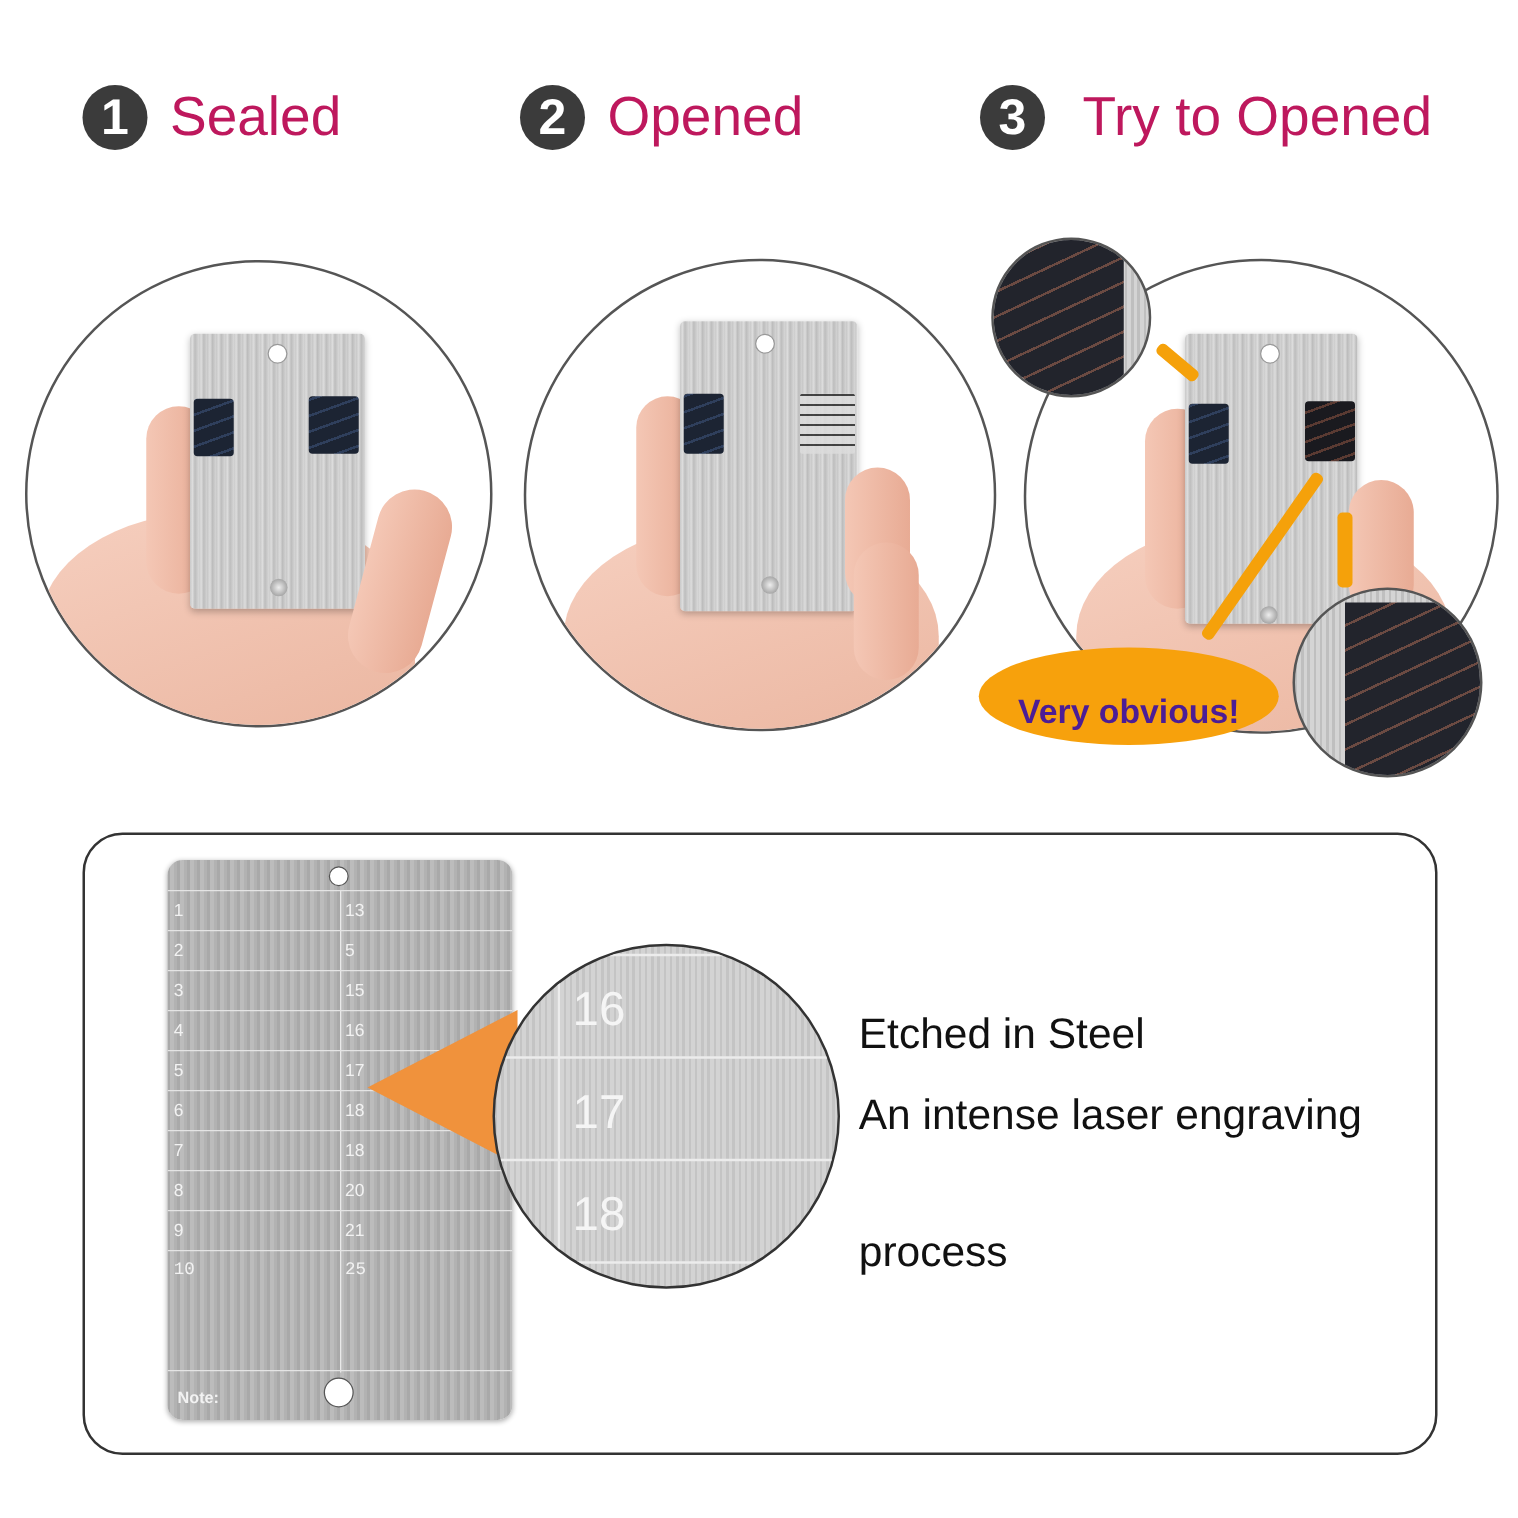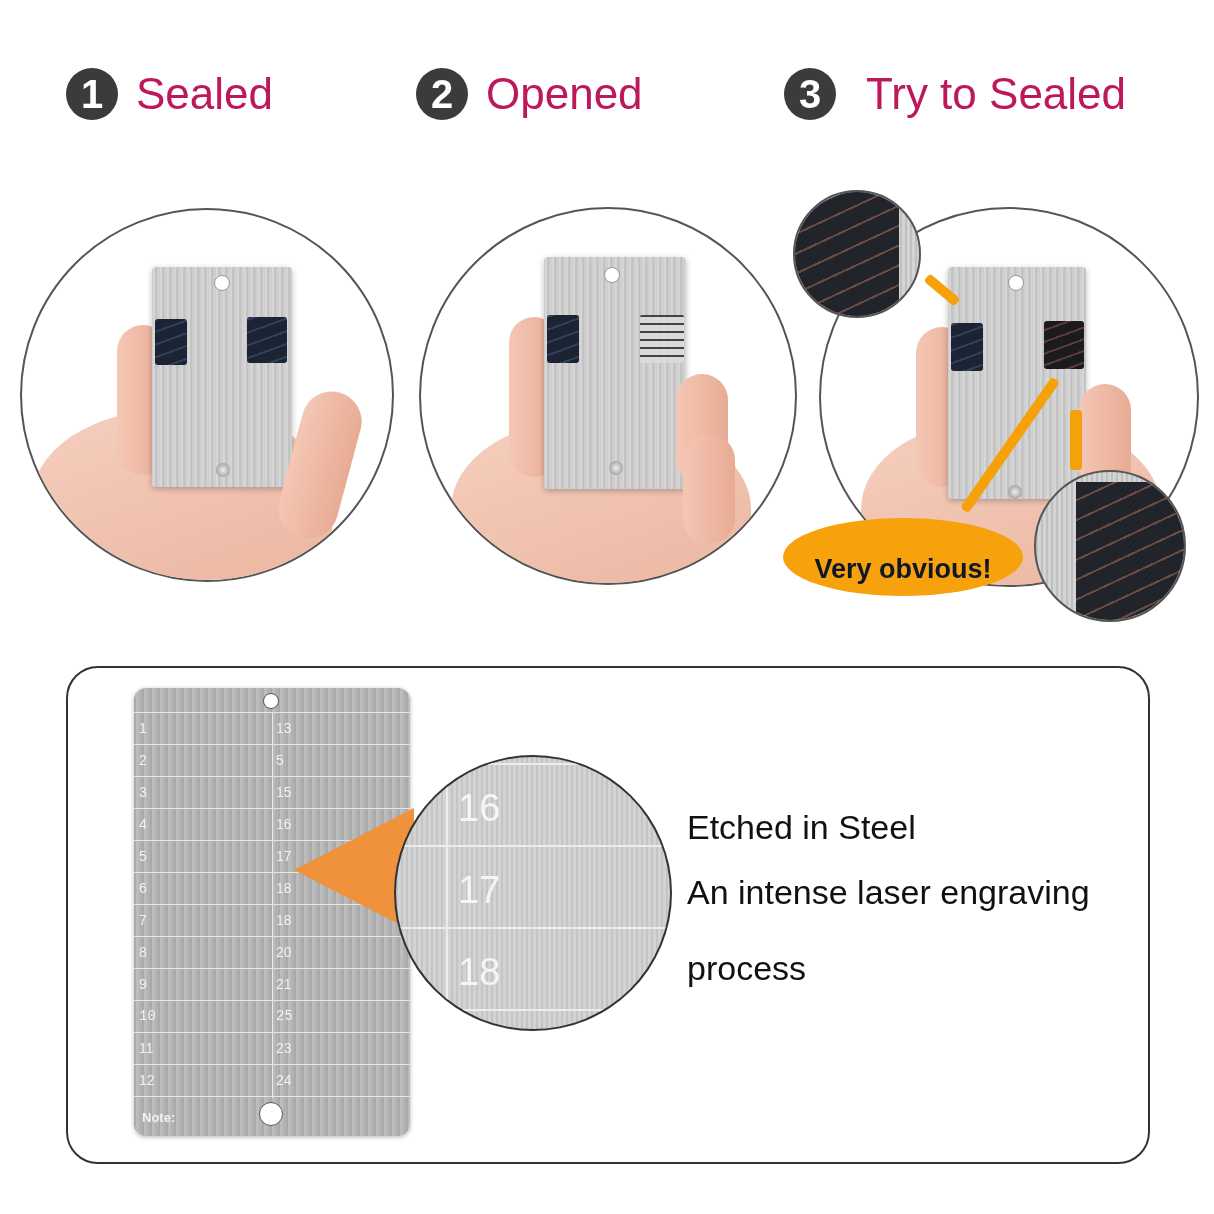--- a/index.html
+++ b/index.html
@@ -17,21 +17,21 @@
   .screw { position: absolute; width: 14px; height: 14px; border-radius: 50%; background: radial-gradient(circle, #eee, #888); }
   .seal { position: absolute; background: repeating-linear-gradient(-20deg, #1c2433 0 5px, #2f3f5c 5px 7px, #1c2433 7px 12px); border-radius: 3px; }
   .seal.broken { background: repeating-linear-gradient(-20deg, #1a1a1f 0 5px, #5a3a32 5px 7px, #1a1a1f 7px 11px); }
   .void-sticker { position: absolute; background: repeating-linear-gradient(0deg, #dcdcdc 0 6px, #2a2a2a 6px 8px); opacity: 0.85; border-radius: 2px; }
 
   .mag-circle { position: absolute; border-radius: 50%; border: 2px solid #555; overflow: hidden; background: repeating-linear-gradient(90deg, #bfbfbf 0 2px, #d4d4d4 2px 5px); }
   .mag-circle .seal-fill { position: absolute; inset: 0; background: repeating-linear-gradient(-25deg, #22242c 0 9px, #6b4a42 9px 11px, #22242c 11px 18px); }
   .arrow { position: absolute; background: #f5a10a; }
 
   .callout { position: absolute; left: 783px; top: 518px; width: 240px; height: 78px; border-radius: 50%; background: #f7a10c; display: flex; align-items: center; justify-content: center; }
-  .callout span { font-size: 27px; font-weight: bold; color: #0f172a; margin-top: 25px; }
+  .callout span { font-size: 27px; font-weight: bold; color: #4c1d95; margin-top: 25px; }
 
   .bottom-panel { position: absolute; left: 66px; top: 666px; width: 1084px; height: 498px; border: 2px solid #333; border-radius: 32px; }
 
   .card { position: absolute; left: 134px; top: 688px; width: 276px; height: 448px; border-radius: 12px; background: repeating-linear-gradient(90deg, #a9a9a9 0 2px, #bcbcbc 2px 5px, #b2b2b2 5px 8px); box-shadow: 0 1px 4px rgba(0,0,0,0.3); overflow: hidden; }
   .card .top-hole { position: absolute; left: 129px; top: 5px; width: 16px; height: 16px; border-radius: 50%; background: #fff; border: 1px solid #555; }
   .card .bottom-hole { position: absolute; left: 125px; top: 414px; width: 24px; height: 24px; border-radius: 50%; background: #fff; border: 1px solid #555; }
   .card .vline { position: absolute; left: 138px; top: 24px; width: 1px; height: 386px; background: #e9e9e9; }
   .card .row { position: absolute; left: 0; width: 276px; height: 32px; border-top: 1px solid #e4e4e4; }
   .card .cell { position: absolute; top: 7px; font-size: 14px; color: #f2f2f2; }
   .card .cell.left { left: 5px; }
@@ -53,21 +53,21 @@
 <div class="step-header" style="left:66px;">
   <div class="step-num">1</div>
   <div class="step-title">Sealed</div>
 </div>
 <div class="step-header" style="left:416px;">
   <div class="step-num">2</div>
   <div class="step-title" style="">Opened</div>
 </div>
 <div class="step-header" style="left:784px;">
   <div class="step-num">3</div>
-  <div class="step-title" style="margin-left:30px;">Try to Sealed</div>
+  <div class="step-title" style="margin-left:30px;">Try to Opened</div>
 </div>
 
 <div class="photo-circle" style="left:20px; top:208px; width:374px; height:374px;">
   <div class="hand" style="left:10px; top:200px; width:300px; height:200px;"></div>
   <div class="finger" style="left:95px; top:115px; width:52px; height:150px;"></div>
   <div class="plate" style="left:130px; top:57px; width:140px; height:220px;">
     <div class="hole" style="left:62px; top:8px;"></div>
     <div class="seal" style="left:3px; top:52px; width:32px; height:46px;"></div>
     <div class="seal" style="left:95px; top:50px; width:40px; height:46px;"></div>
     <div class="screw" style="left:64px; top:196px;"></div>
@@ -153,41 +153,33 @@
       <span class="cell right">20</span>
     </div>
   <div class="row" style="top:280px;">
       <span class="cell left">9</span>
       <span class="cell right">21</span>
     </div>
   <div class="row" style="top:312px;font-family:Liberation Mono, monospace;">
       <span class="cell left">10</span>
       <span class="cell right">25</span>
     </div>
-  <div class="row" style="top:344px;">
-      <span class="cell left">11</span>
-      <span class="cell right">23</span>
-    </div>
-  <div class="row" style="top:376px;">
-      <span class="cell left">12</span>
-      <span class="cell right">24</span>
-    </div>
   <div class="row" style="top:408px;"></div>
   <span class="note">Note:</span>
   <div class="bottom-hole"></div>
 </div>
 
 <div class="pointer"></div>
 
 <div class="zoom-lens">
   <div class="zvline"></div>
   <div class="zhline" style="top:6px;"></div>
   <div class="zhline" style="top:88px;"></div>
   <div class="zhline" style="top:170px;"></div>
   <div class="zhline" style="top:252px;"></div>
   <span class="znum" style="top:30px;">16</span>
   <span class="znum" style="top:112px;">17</span>
   <span class="znum" style="top:194px;">18</span>
 </div>
 
 <div class="feature-text" style="top:780px;margin-top:28px;">Etched in Steel</div>
 <div class="feature-text" style="top:873px;">An intense laser engraving</div>
-<div class="feature-text" style="top:949px;">process</div>
+<div class="feature-text" style="top:983px;">process</div>
 
 </body></html>

